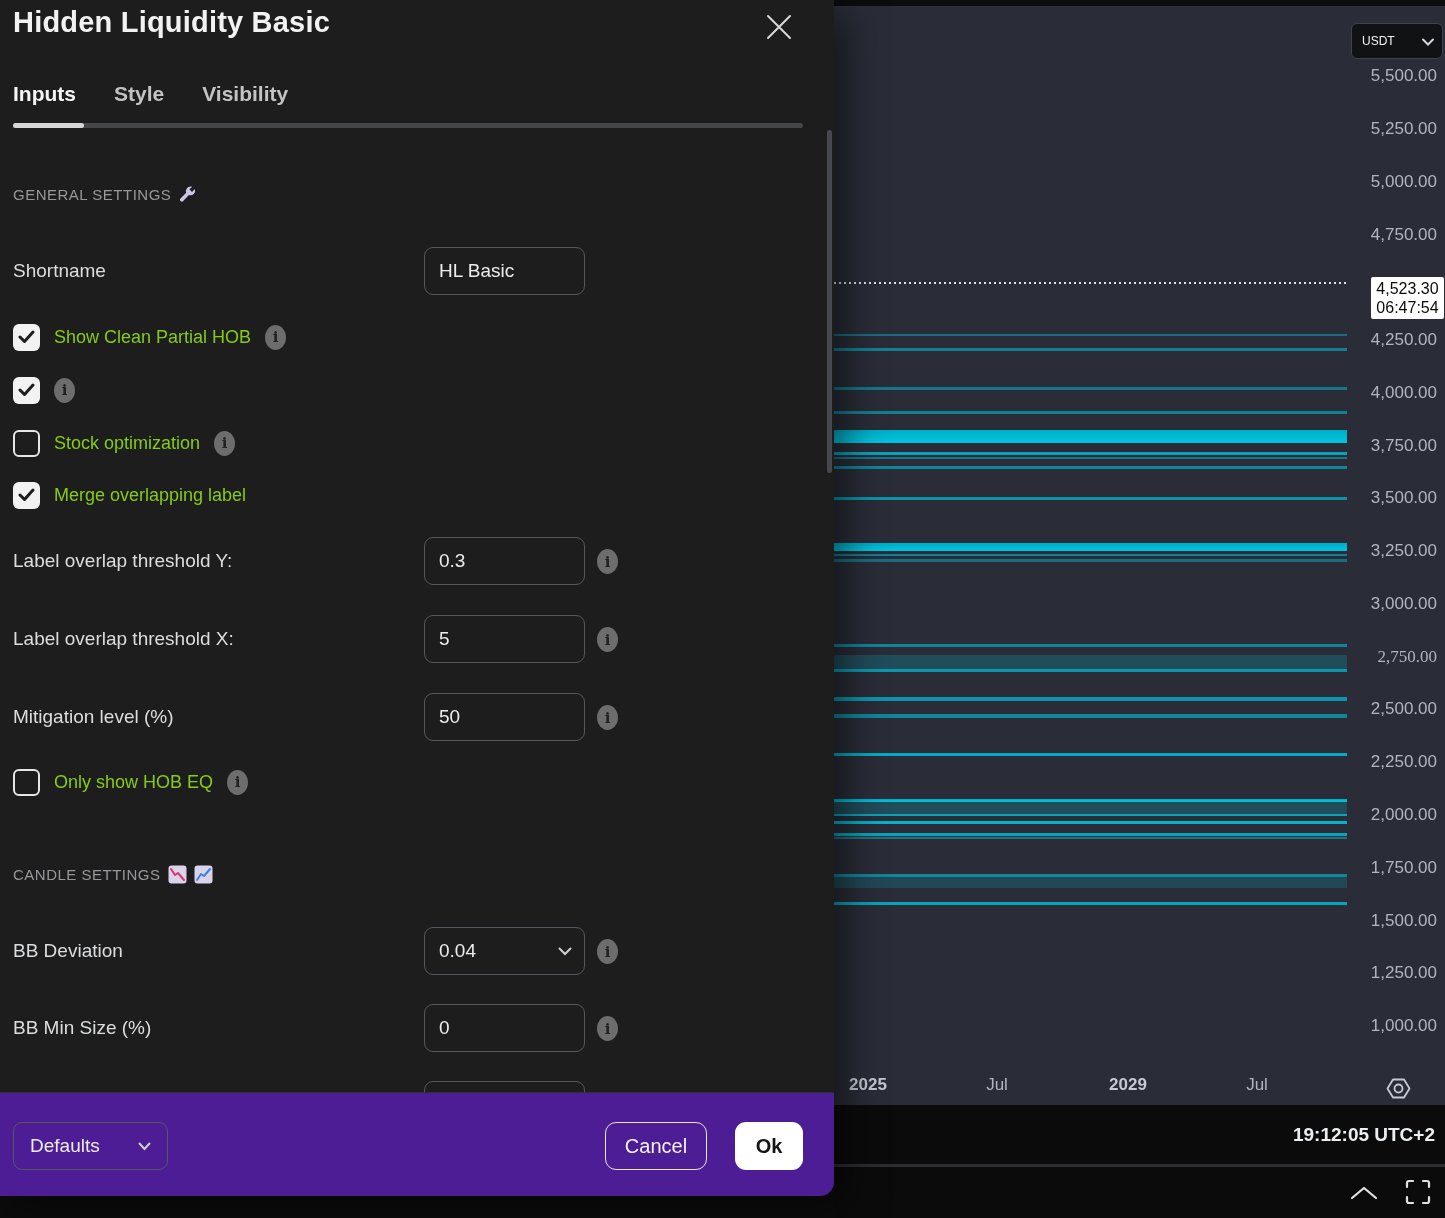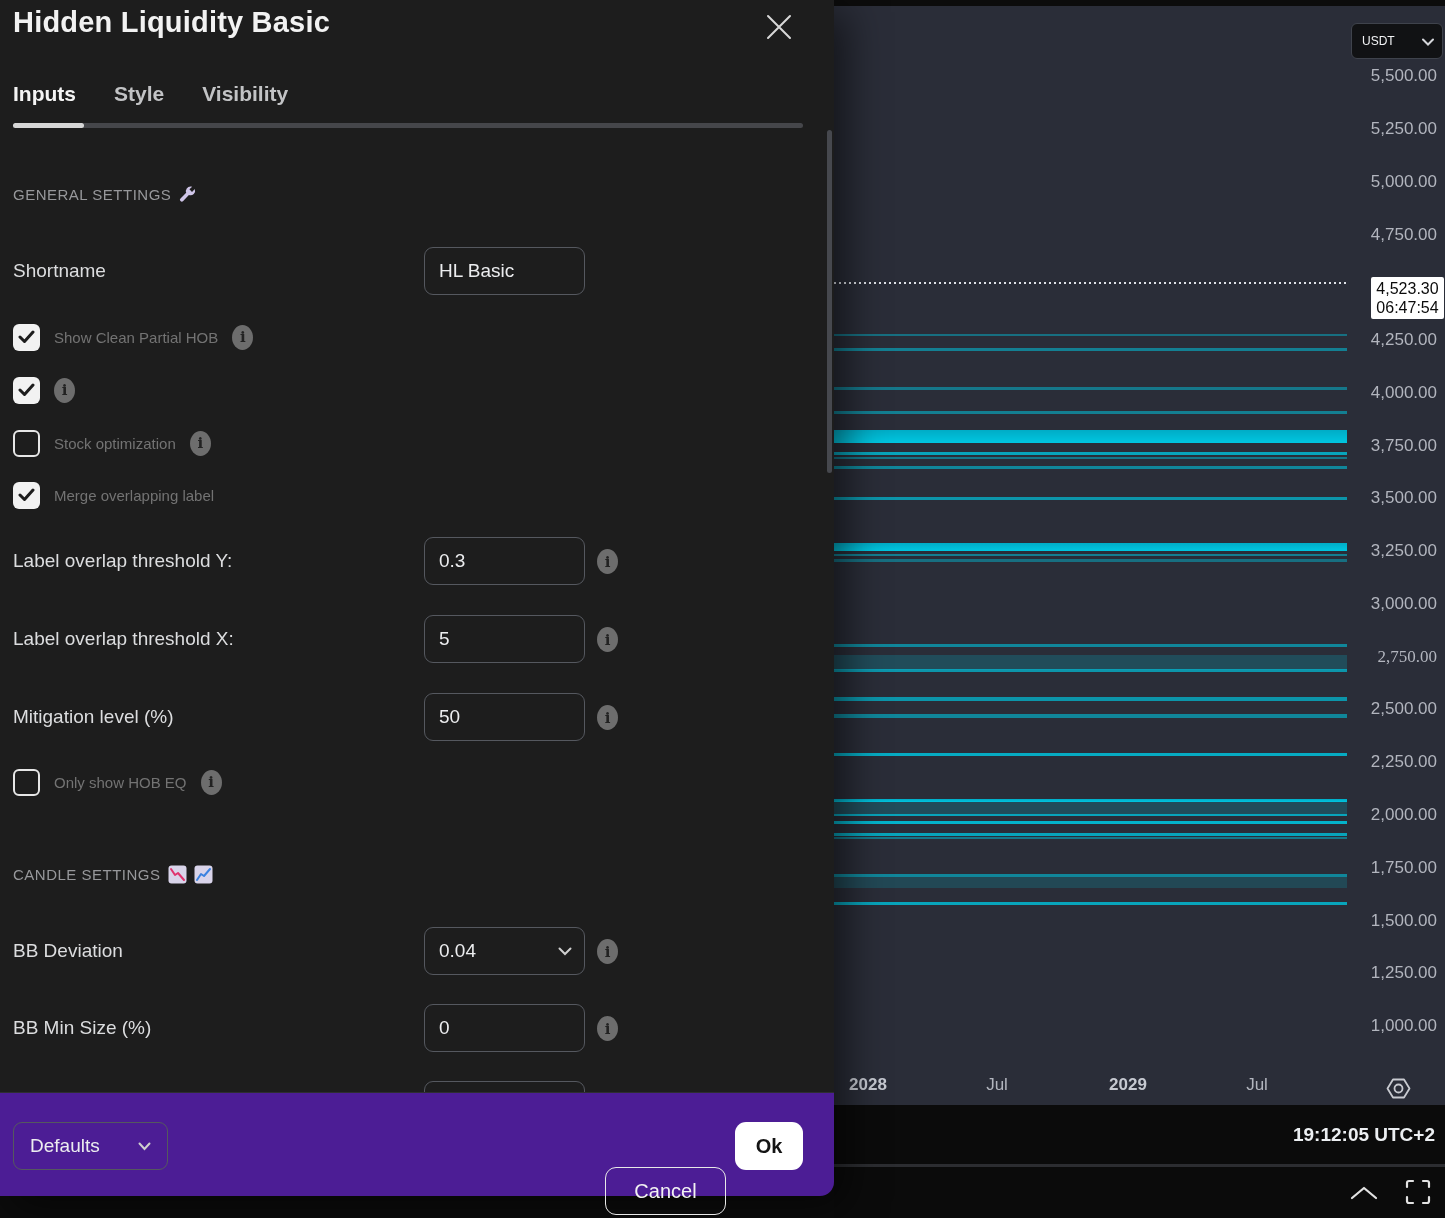--- a/index.html
+++ b/index.html
@@ -47,41 +47,41 @@
   #tab-track{position:absolute;left:13px;top:123px;width:790px;height:5px;background:#45464a;border-radius:3px;}
   #tab-indicator{position:absolute;left:0;top:0;height:5px;width:71px;background:#d6d6d6;border-radius:3px;}
   #dialog-scrollbar{position:absolute;left:827px;top:130px;width:5px;height:343px;background:#46484e;border-radius:3px;}
   .section-label{position:absolute;left:13px;display:flex;align-items:center;gap:7px;
     font-size:15px;color:#97989b;letter-spacing:.5px;}
   .cb-row{position:absolute;left:13px;display:flex;align-items:center;gap:14px;height:28px;}
   .checkbox{width:27px;height:27px;border-radius:6px;box-sizing:border-box;flex:0 0 auto;cursor:pointer;
     display:flex;align-items:center;justify-content:center;}
   .checkbox.checked{background:#f2f2f2;}
   .checkbox.unchecked{background:transparent;border:2px solid #e6e6e6;}
-  .cb-label{font-size:15px;color:#737373;white-space:nowrap;}
+  .cb-label{font-size:18px;color:#84cc16;white-space:nowrap;}
   .field-label{position:absolute;left:13px;font-size:19px;color:#dcdddf;white-space:nowrap;}
   .input-box{position:absolute;left:424px;width:161px;height:48px;box-sizing:border-box;
     border:1.5px solid #55585f;border-radius:9px;background:transparent;display:flex;align-items:center;
     padding:0 14px;cursor:text;}
   .input-box .value{font-size:19px;color:#eceDef;color:#ecedef;}
   .select-box{cursor:pointer;justify-content:space-between;padding-right:12px;}
   .info-icon{width:21px;height:25px;border-radius:50%;background:#6d6d6d;color:#222;
     display:flex;align-items:center;justify-content:center;font-size:15px;font-weight:bold;
     font-family:"DejaVu Serif",serif;flex:0 0 auto;}
   .info-abs{position:absolute;left:597px;}
   .mini-emoji{display:inline-flex;}
 
   #dialog-footer{position:absolute;left:0;top:1092px;width:834px;height:103px;background:#4c1d95;
     border-top:1px solid #2e2e31;border-radius:0 0 14px 0;}
   #defaults-button{position:absolute;left:13px;top:29px;width:155px;height:48px;box-sizing:border-box;
     border:1.5px solid #55585f;border-radius:9px;display:flex;align-items:center;justify-content:space-between;
     padding:0 16px;cursor:pointer;}
   #defaults-button .value{font-size:19px;color:#ecedef;}
-  #cancel-button{position:absolute;left:605px;top:29px;width:121px;height:48px;box-sizing:border-box;
-    border:1.5px solid #e8e8e8;border-radius:11px;background:transparent;display:flex;align-items:center;justify-content:center;cursor:pointer;margin-top:45px;}
+  #cancel-button{position:absolute;left:605px;top:29px;width:102px;height:48px;box-sizing:border-box;
+    border:1.5px solid #e8e8e8;border-radius:11px;background:transparent;display:flex;align-items:center;justify-content:center;cursor:pointer;}
   #cancel-button .value{font-size:20px;color:#f2f2f2;}
   #ok-button{position:absolute;left:735px;top:29px;width:68px;height:48px;box-sizing:border-box;
     background:#ffffff;border-radius:11px;display:flex;align-items:center;justify-content:center;cursor:pointer;}
   #ok-button .value{font-size:20px;color:#141414;font-weight:bold;}
 </style>
 </head>
 <body>
 
 <div id="chart-region">
   <div id="chart-top-strip"></div>
@@ -142,21 +142,21 @@
     </div>
     <div id="currency-button">
       <span class="cur-label">USDT</span>
       <span>
         <svg width="12" height="8" viewBox="0 0 12 8">
             <polyline points="1,1.5 6,6.5 11,1.5" fill="none" stroke="#d4d6da" stroke-width="2" stroke-linecap="round"></polyline>
           </svg>
       </span>
     </div>
     <div id="time-labels-layer">
-        <div class="time-label year" style="left: 34px;">2028</div>
+        <div class="time-label year" style="left: 34px;">2025</div>
         <div class="time-label" style="left: 163px;">Jul</div>
         <div class="time-label year" style="left: 294px;">2029</div>
         <div class="time-label" style="left: 423px;">Jul</div>
       </div>
     <div id="timescale-settings" style="left: 564px;">
       <svg width="27" height="27" viewBox="0 0 27 27">
         <polygon points="8,4.5 19,4.5 24.5,13.5 19,22.5 8,22.5 2.5,13.5" fill="none" stroke="#c8cad0" stroke-width="1.8" stroke-linejoin="round"></polygon>
         <circle cx="13.5" cy="13.5" r="4" fill="none" stroke="#c8cad0" stroke-width="1.8"></circle>
       </svg>
     </div>

